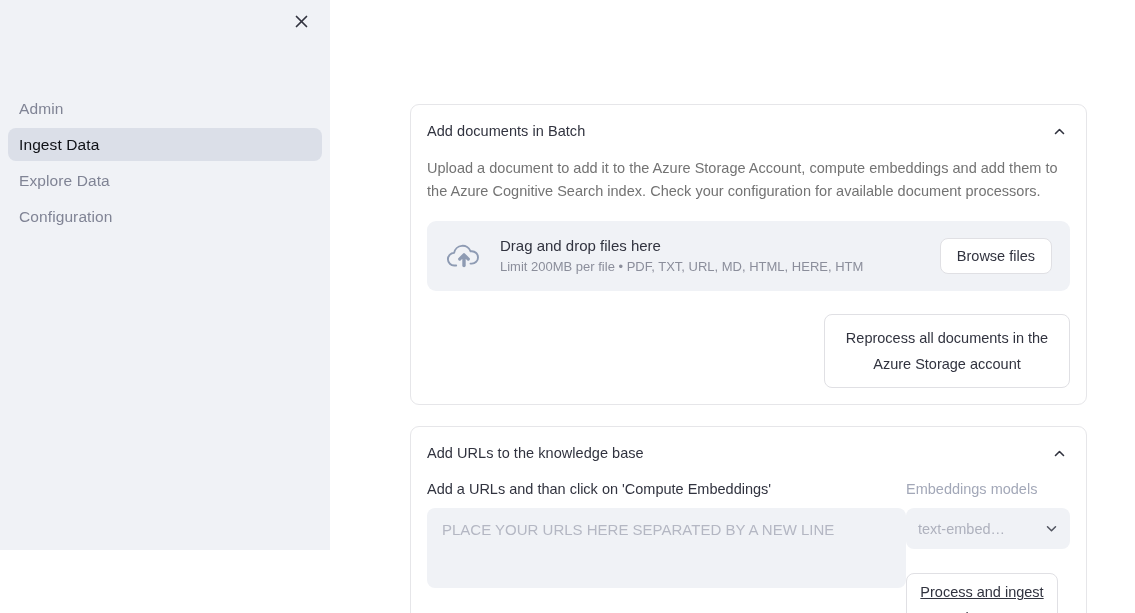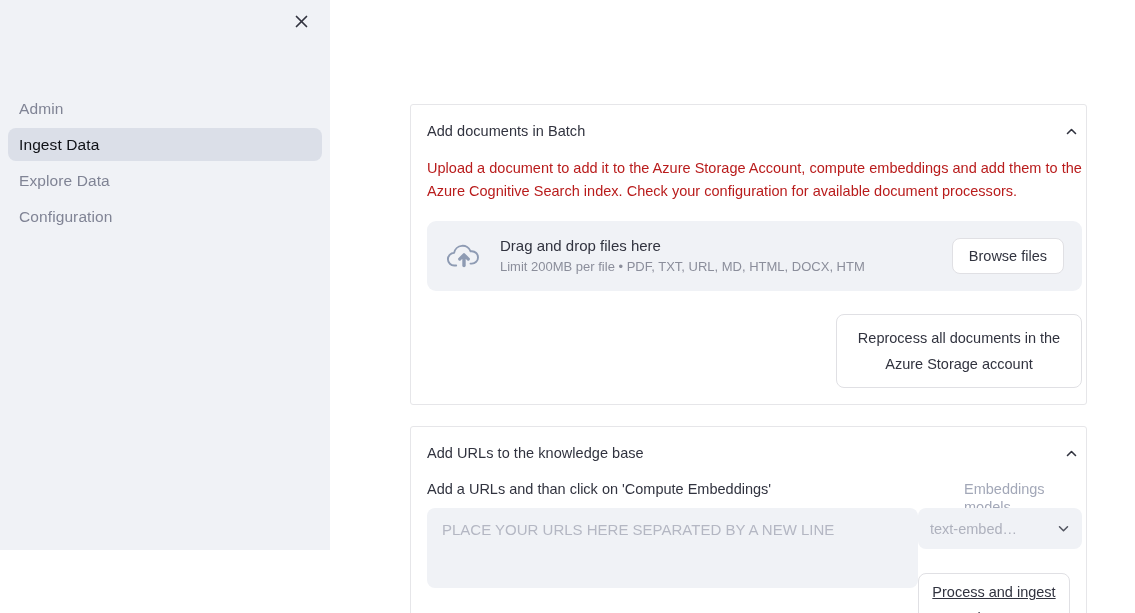--- a/index.html
+++ b/index.html
@@ -83,23 +83,23 @@
   #main-inner {
     position: absolute;
     left: 80px;
     top: 0;
     width: 677px;
   }
 
   .card {
     background: #ffffff;
     border: 1px solid #e6e6e9;
-    border-radius: 3px;
+    border-radius: 9px;
     width: 677px;
-    padding: 15px 4px 16px 16px;
+    padding: 15px 16px 16px 16px;
   }
   #card-batch { margin-top: 104px; }
   #card-urls  { margin-top: 21px; }
 
   .card-header {
     display: flex;
     align-items: center;
     justify-content: space-between;
     cursor: pointer;
   }
@@ -116,21 +116,21 @@
     justify-content: center;
     color: #31333f;
     cursor: pointer;
   }
   .chev svg { display: block; }
 
   .card-desc {
     margin-top: 15px;
     font-size: 14.5px;
     line-height: 23px;
-    color: #b91c1c;
+    color: #737373;
     letter-spacing: 0.02px;
   }
 
   
   .dropzone {
     margin-top: 18px;
     background: #f0f2f6;
     border-radius: 9px;
     height: 70px;
     display: flex;
@@ -198,21 +198,21 @@
   }
   .urls-left { flex: 1 1 auto; }
   .urls-right { flex: 0 0 152px; }
 
   .field-label {
     font-size: 14.5px;
     color: #31333f;
     line-height: 18px;
     height: 18px;
   }
-  .field-label.muted { color: #a3a8b8; margin-left: 46px; }
+  .field-label.muted { color: #a3a8b8; }
 
   .urls-textarea {
     margin-top: 10px;
     width: 100%;
     height: 80px;
     background: #f0f2f6;
     border: 1px solid transparent;
     border-radius: 8px;
     resize: none;
     padding: 12px 14px;
@@ -308,21 +308,21 @@
         <div class="dropzone">
           <div class="dz-icon">
             <svg width="36" height="30" viewBox="0 0 36 30" fill="none" stroke="currentColor" stroke-width="1.9" stroke-linejoin="round" stroke-linecap="round">
               <path d="M10.2 24.5h-1.9A6.3 6.3 0 0 1 8.1 11.9 8.6 8.6 0 0 1 24.6 10.3a5.9 5.9 0 0 1 1.2 -0.1 6.2 6.2 0 0 1 0 12.4h-1.3"></path>
               <path d="M18 24.6v-9.3" stroke-width="3.4"></path>
               <path d="M13.7 18.1 18 13.8l4.3 4.3" fill="currentColor" stroke-width="3.2"></path>
             </svg>
           </div>
           <div class="dz-texts">
             <div class="dz-main">Drag and drop files here</div>
-            <div class="dz-sub">Limit 200MB per file • PDF, TXT, URL, MD, HTML, DOCX, HTM</div>
+            <div class="dz-sub">Limit 200MB per file • PDF, TXT, URL, MD, HTML, HERE, HTM</div>
           </div>
           <button class="btn btn-browse">Browse files</button>
         </div>
 
         <div class="reprocess-row">
           <button class="btn btn-reprocess">Reprocess all documents in the Azure Storage account</button>
         </div>
       </div>
 
       <div class="card" id="card-urls">

